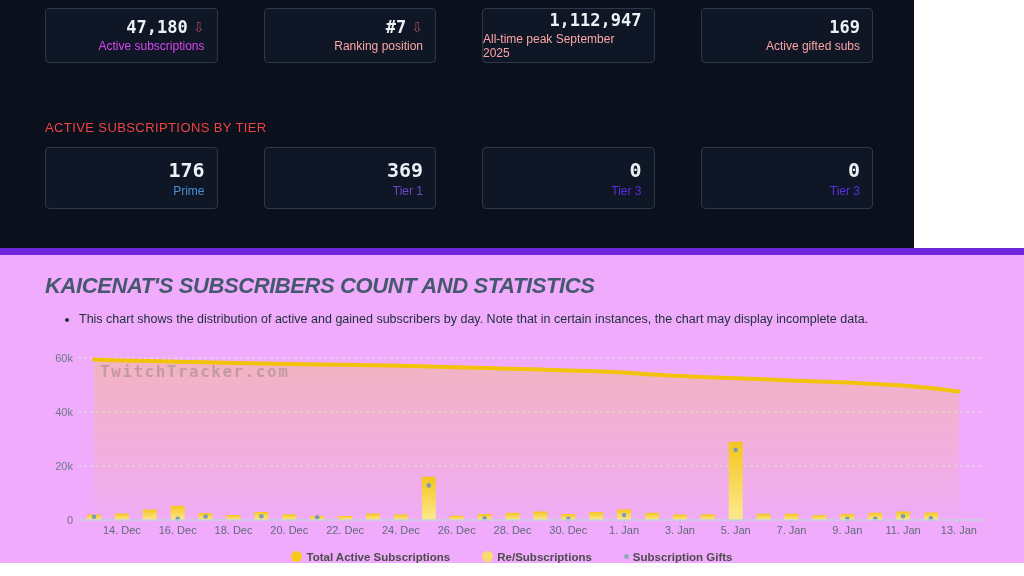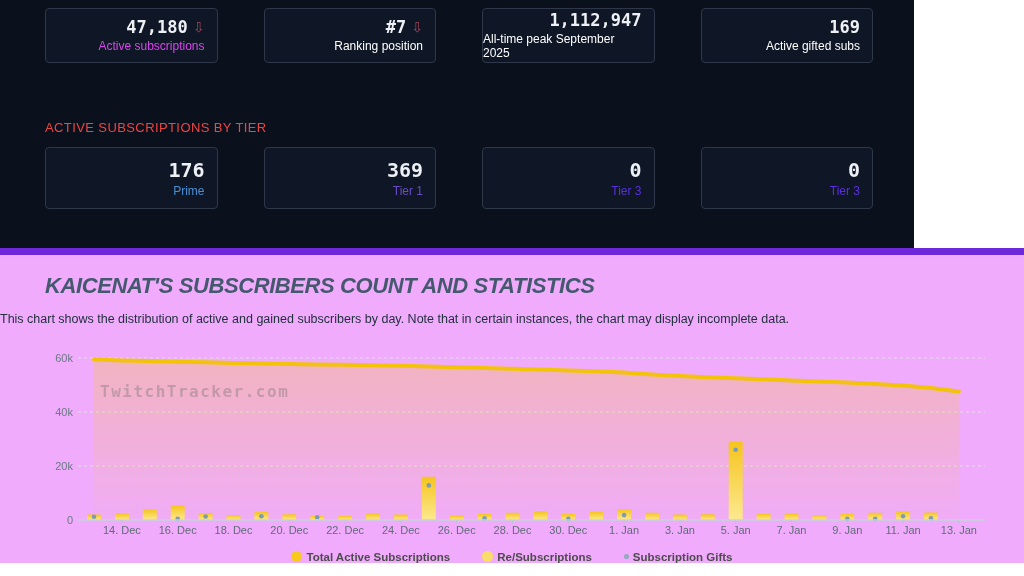--- a/index.html
+++ b/index.html
@@ -14,37 +14,37 @@
   .stat-card { background:#0f1726; border:1px solid #2e3848; border-radius:4px;
                height:55px; display:flex; flex-direction:column; justify-content:center;
                align-items:flex-end; padding-right:12px; }
   .tier-card { height:62px; }
   .stat-value { color:#edf0f4; font-family:"DejaVu Sans Mono", monospace;
                 font-weight:bold; font-size:17px; line-height:1.15; display:flex;
                 align-items:center; gap:5px; }
   .tier-card .stat-value { font-size:20px; }
   .stat-arrow { color:#a04458; font-size:14px; font-weight:normal;
                 font-family:"DejaVu Sans", sans-serif; }
-  .stat-label { color:#ffffff; font-size:12px; margin-top:2px; }
+  .stat-label { color:#fca5a5; font-size:12px; margin-top:2px; }
   .tier-heading { color:#ef4444; font-size:13px; letter-spacing:.4px;
                   margin:57px 0 12px 45px; }
 
   
   .content { background:#f0abfc; border-top:7px solid #6d28d9; padding-top:18px; }
   .page-title { color:#44586e; font-style:italic; font-size:22px; font-weight:bold;
                 letter-spacing:-0.4px; margin-left:45px; margin-bottom:12px; }
-  .note-list { margin:4px 0 10px 0; }
+  .note-list { margin:4px 0 10px 0; padding-left:79px; }
   .note-list li { color:#22303e; font-size:12.5px; line-height:1.35; }
 
   .chart-wrap { position:relative; width:1024px; height:205px; }
   #chart-svg { position:absolute; left:0; top:0; }
   .watermark { position:absolute; left:100px; top:24px;
                font-family:"DejaVu Sans Mono", monospace; font-weight:bold;
                font-size:16px; letter-spacing:1.5px; color:rgba(105,105,105,0.35);
-               pointer-events:none;margin-top:20px; }
+               pointer-events:none; }
 
   .legend { display:flex; justify-content:center; align-items:center; gap:32px;
             margin-top:8px; }
   .legend-item { display:flex; align-items:center; gap:4px; cursor:pointer; }
   .legend-dot { width:11px; height:11px; border-radius:50%; display:inline-block; }
   .legend-dot.small { width:5px; height:5px; }
   .legend-label { font-size:11.5px; font-weight:bold; color:#4c4c4c; }
 </style>
 </head>
 <body>

